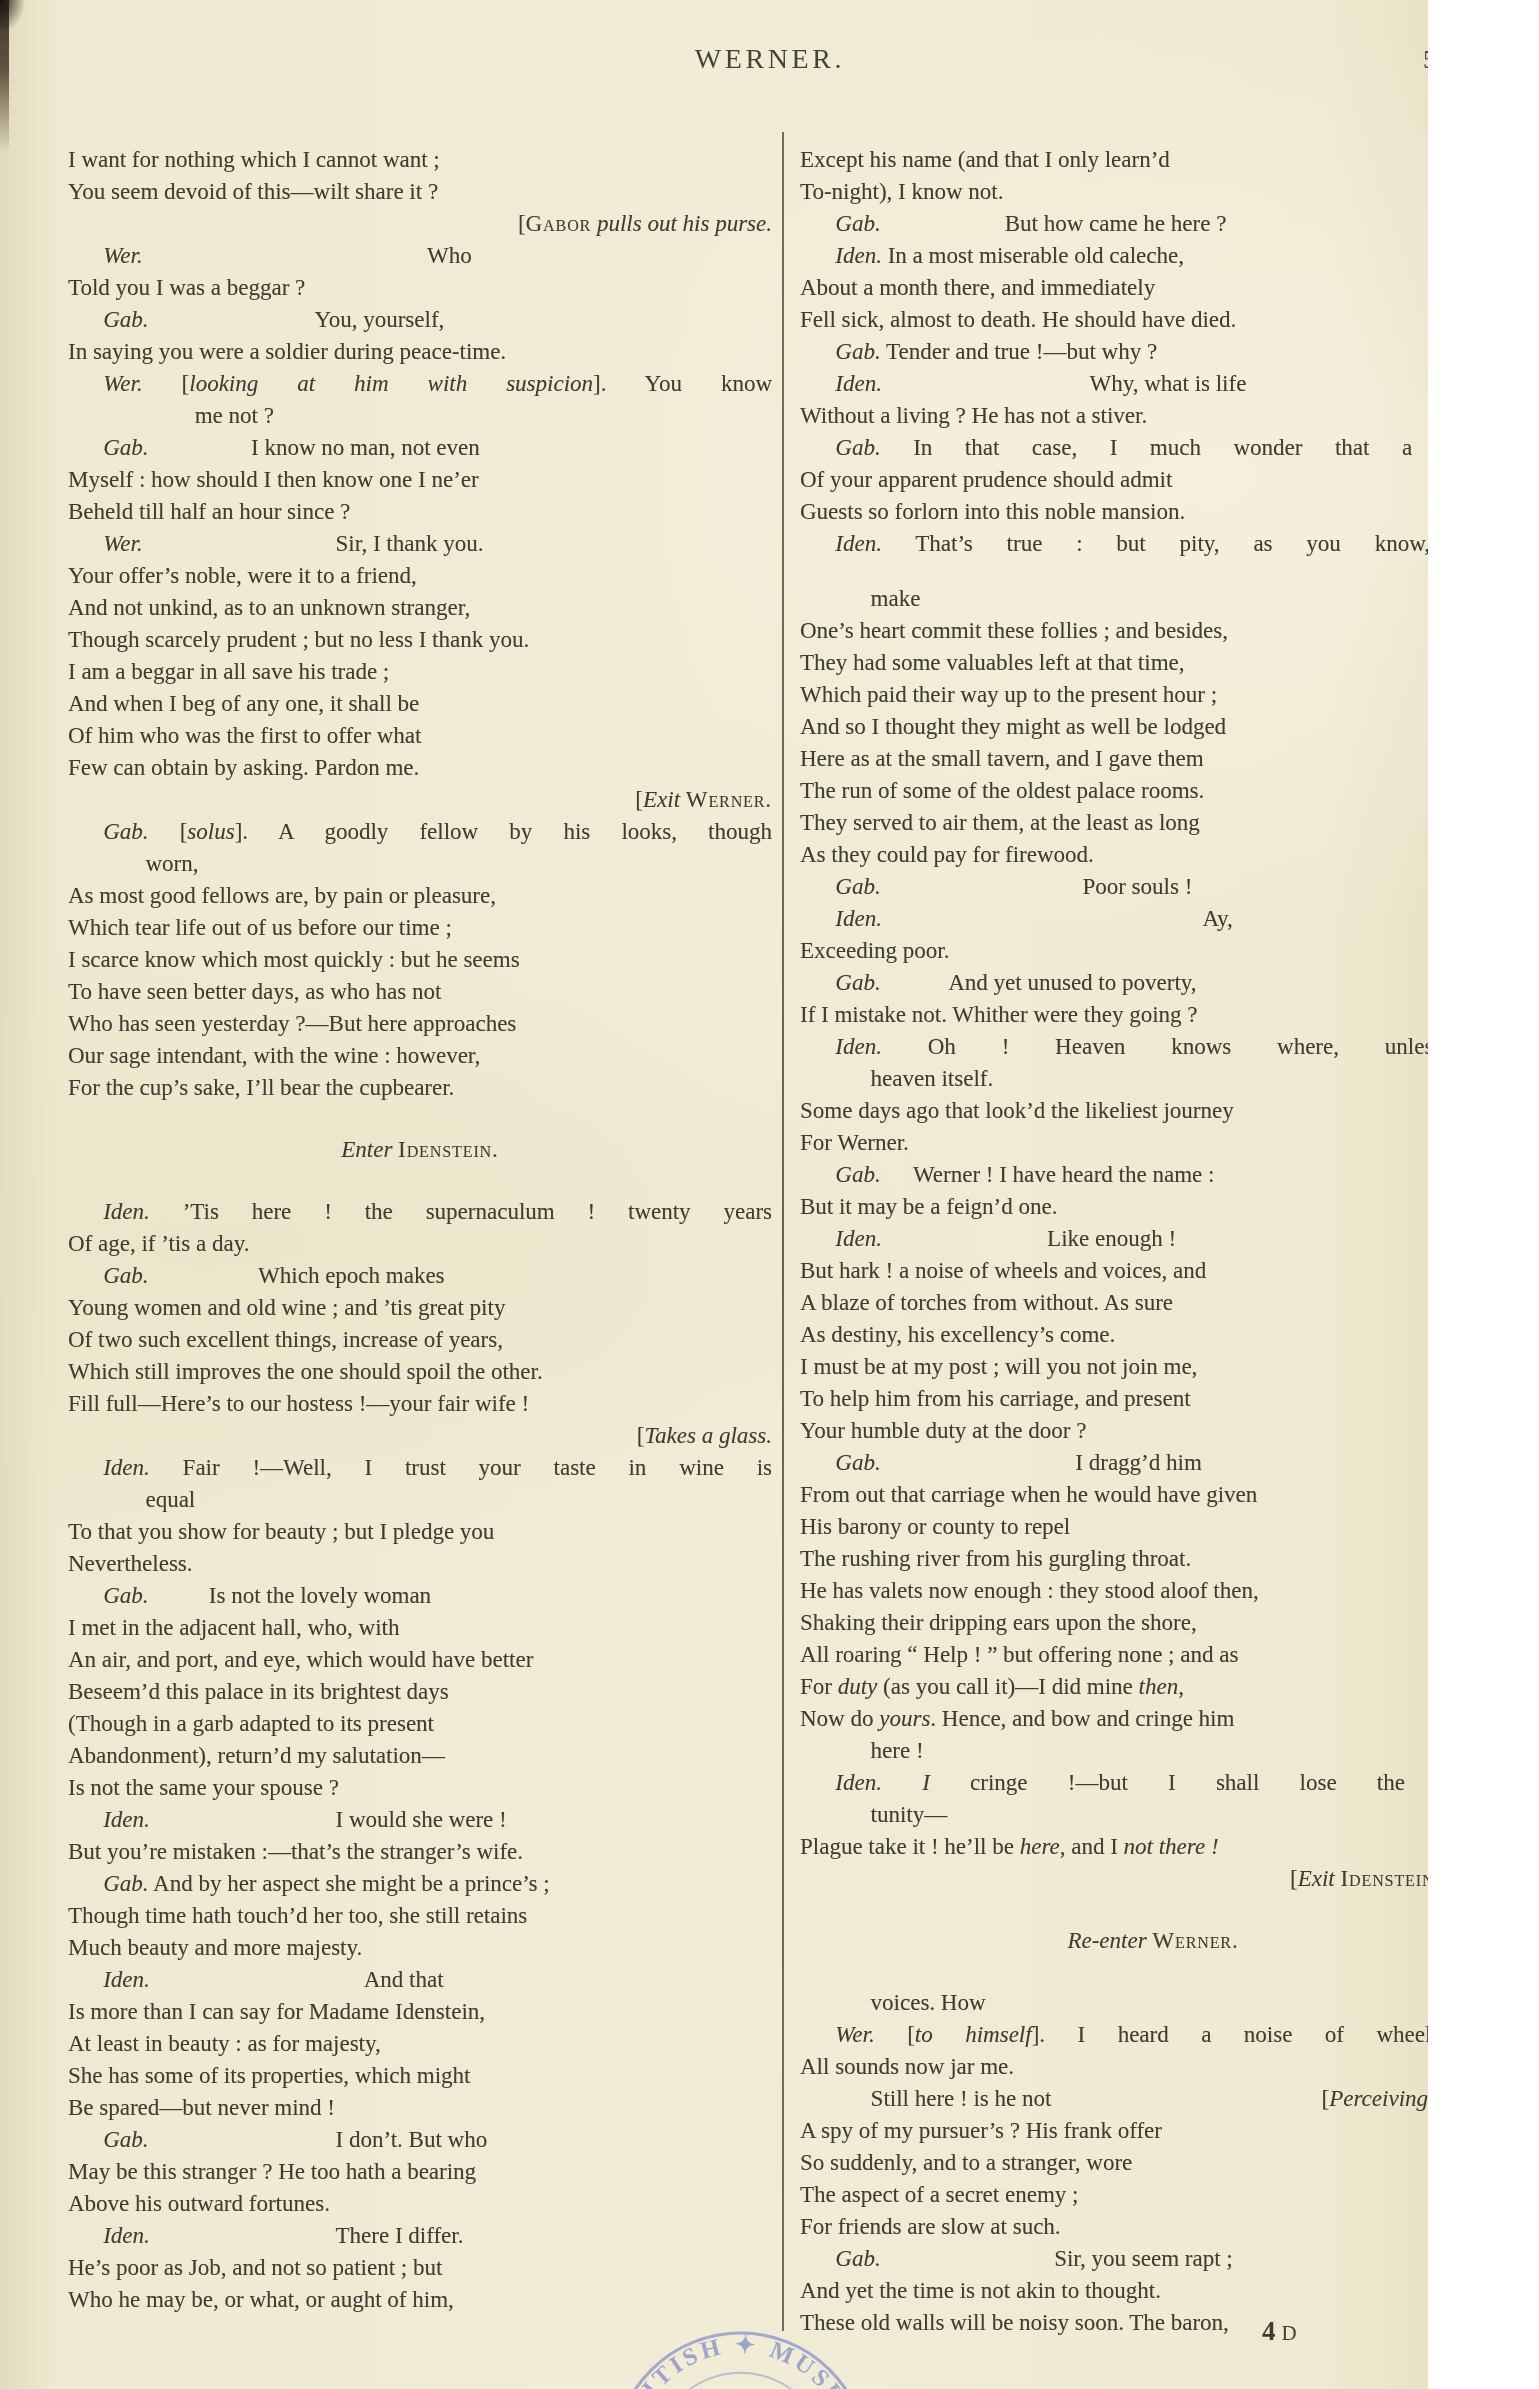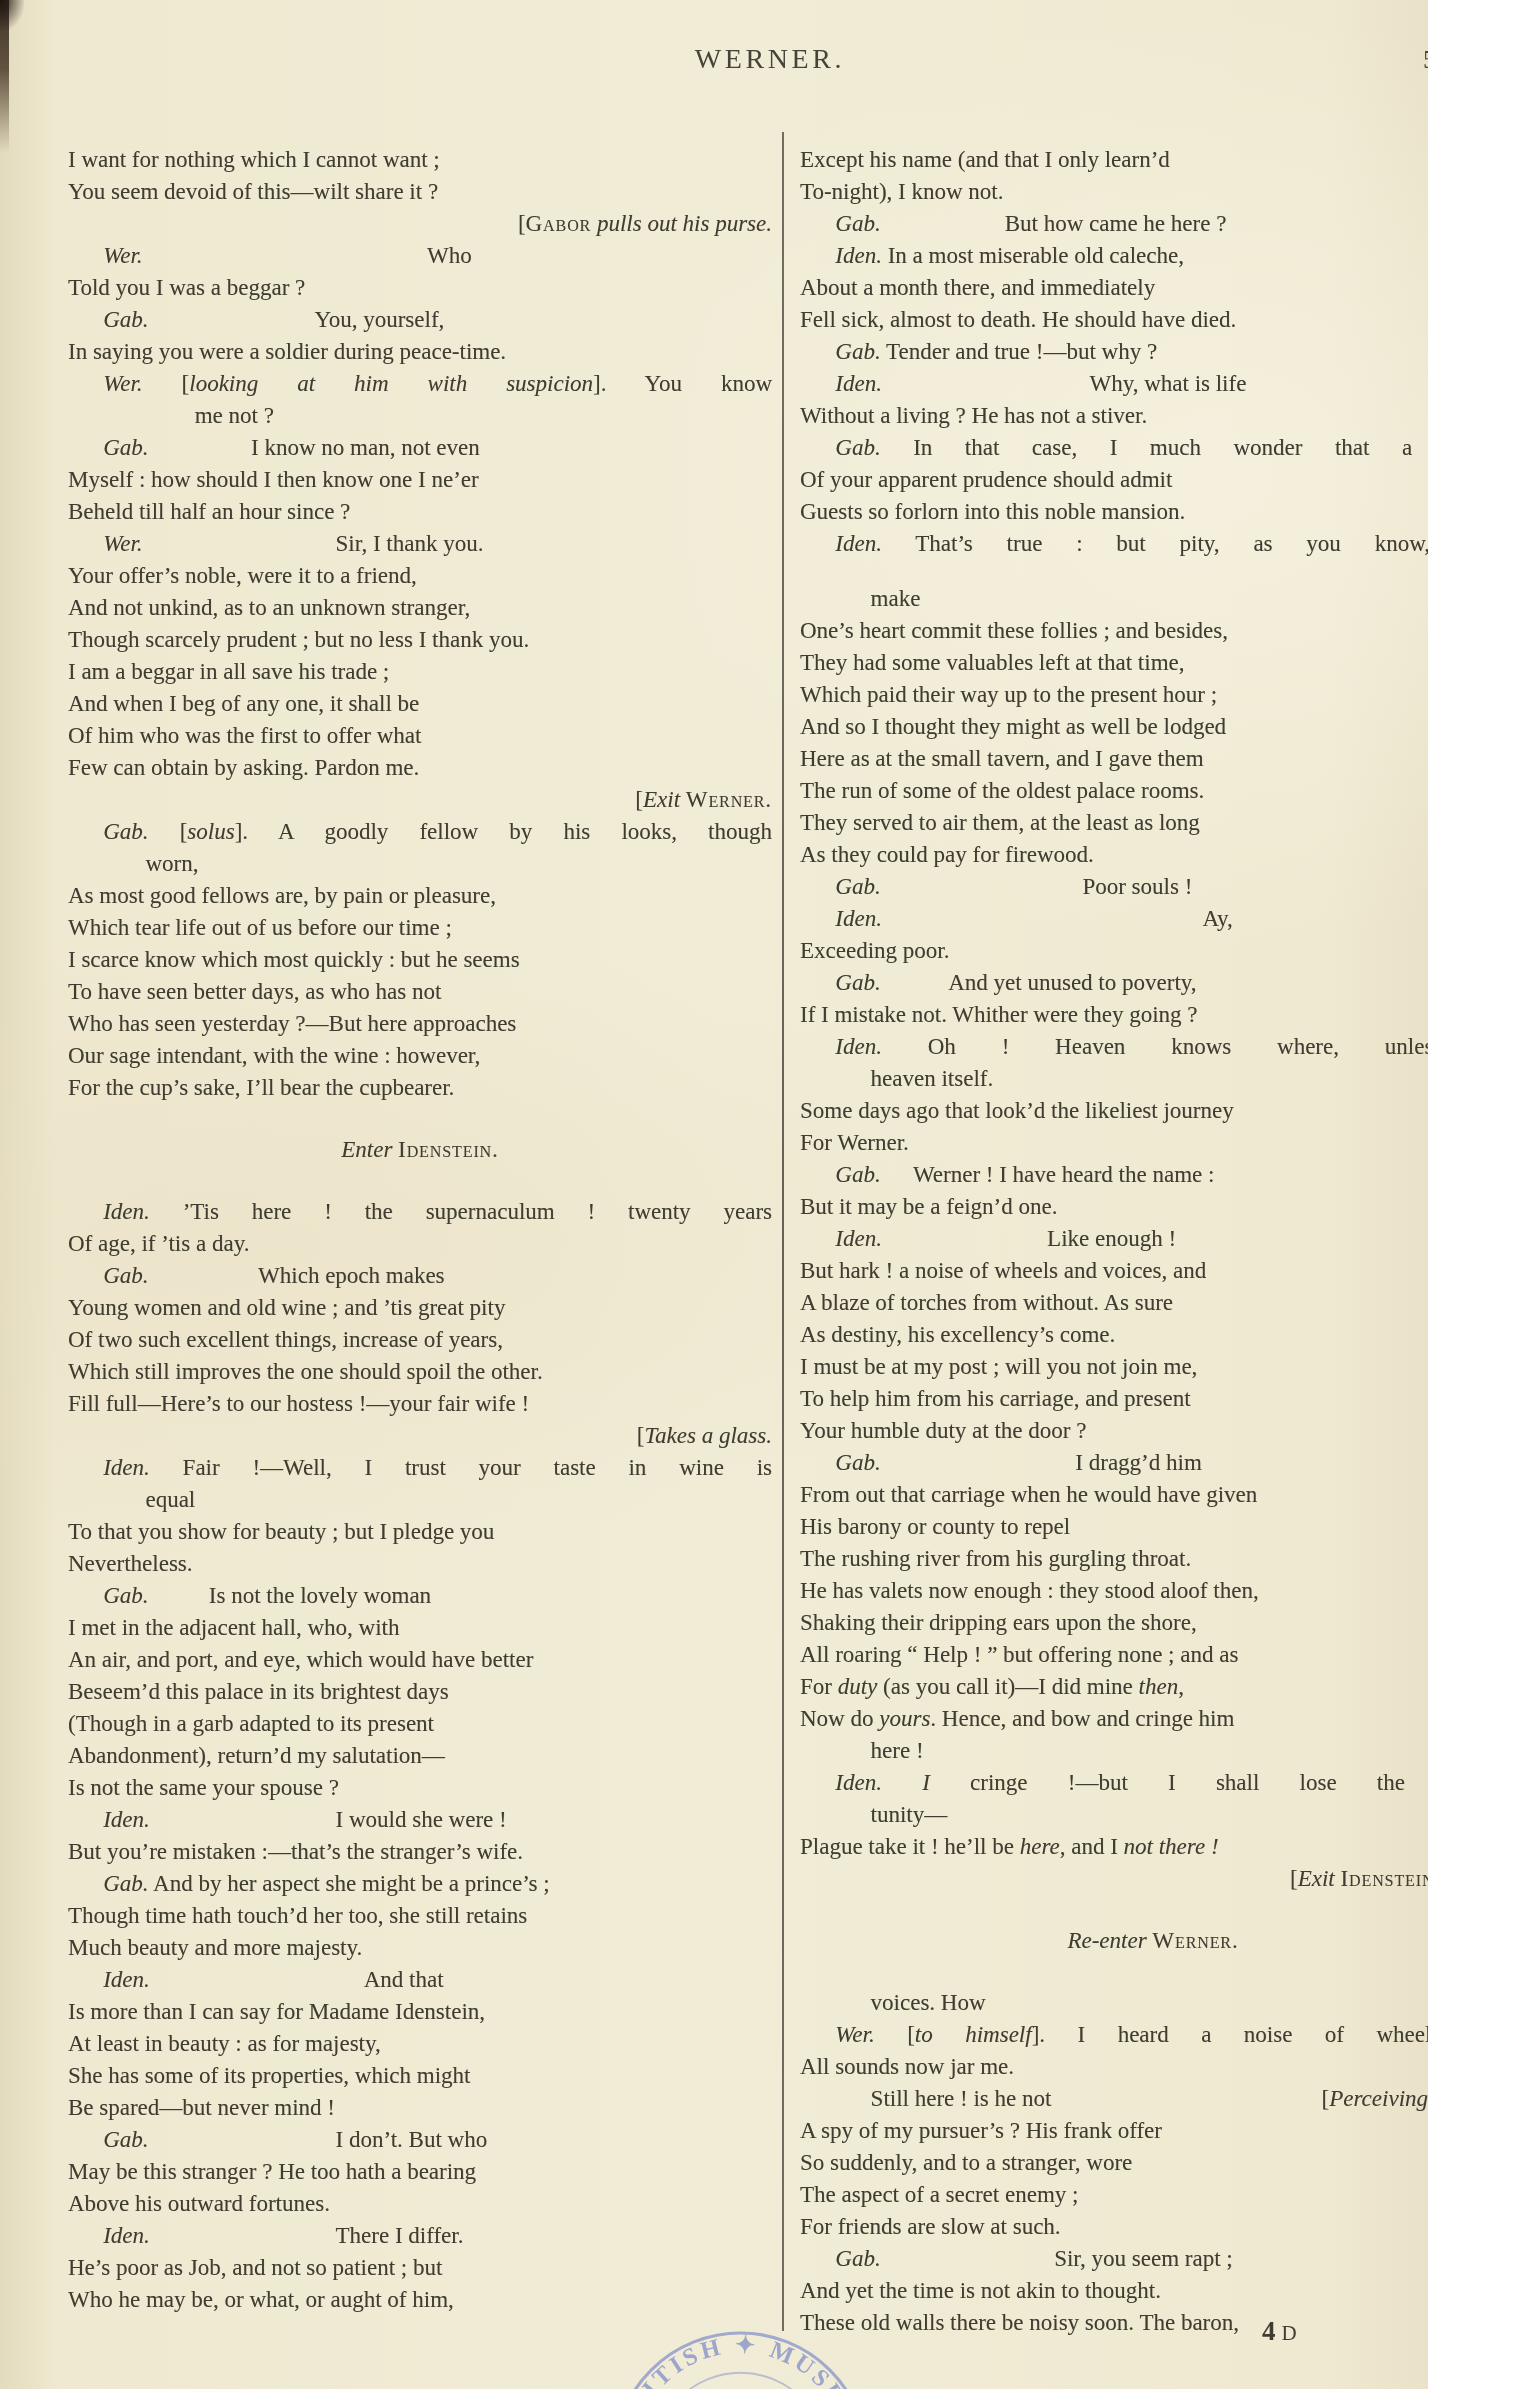--- a/index.html
+++ b/index.html
@@ -190,21 +190,21 @@
       <div class="ln" style="padding-left: 10%;"><span class="s-n">voices.   How</span></div>
       <div class="ln sp just"><span class="s-i">Wer.</span><span class="s-n"> [</span><span class="s-i">to himself</span><span class="s-n">].  I heard a noise of wheels and</span></div>
       <div class="ln"><span class="s-n">All sounds now jar me.</span></div>
       <div class="ln" style="padding-left: 10%;"><span class="s-n">Still here !  is he not</span><span class="tail tr"><span class="s-n">[</span><span class="s-i">Perceiving </span><span class="s-sc">Gabor.</span></span></div>
       <div class="ln"><span class="s-n">A spy of my pursuer’s ?   His frank offer</span></div>
       <div class="ln"><span class="s-n">So suddenly, and to a stranger, wore</span></div>
       <div class="ln"><span class="s-n">The aspect of a secret enemy ;</span></div>
       <div class="ln"><span class="s-n">For friends are slow at such.</span></div>
       <div class="ln sp"><span class="s-i">Gab.</span><span class="tail" style="left: 36%;"><span class="s-n">Sir, you seem rapt ;</span></span></div>
       <div class="ln"><span class="s-n">And yet the time is not akin to thought.</span></div>
-      <div class="ln"><span class="s-n">These old walls there be noisy soon.   The baron,</span></div>
+      <div class="ln"><span class="s-n">These old walls will be noisy soon.   The baron,</span></div>
     </div>
 
   <div id="sig">
     <span class="num">4</span>
     <span class="let">D</span>
   </div>
 
   <svg id="stamp" viewBox="0 0 320 72" width="289" height="65">
     <g fill="none" stroke="#99a2cc" stroke-width="3.5" opacity="0.9">
       <circle cx="160" cy="150" r="140"></circle>

